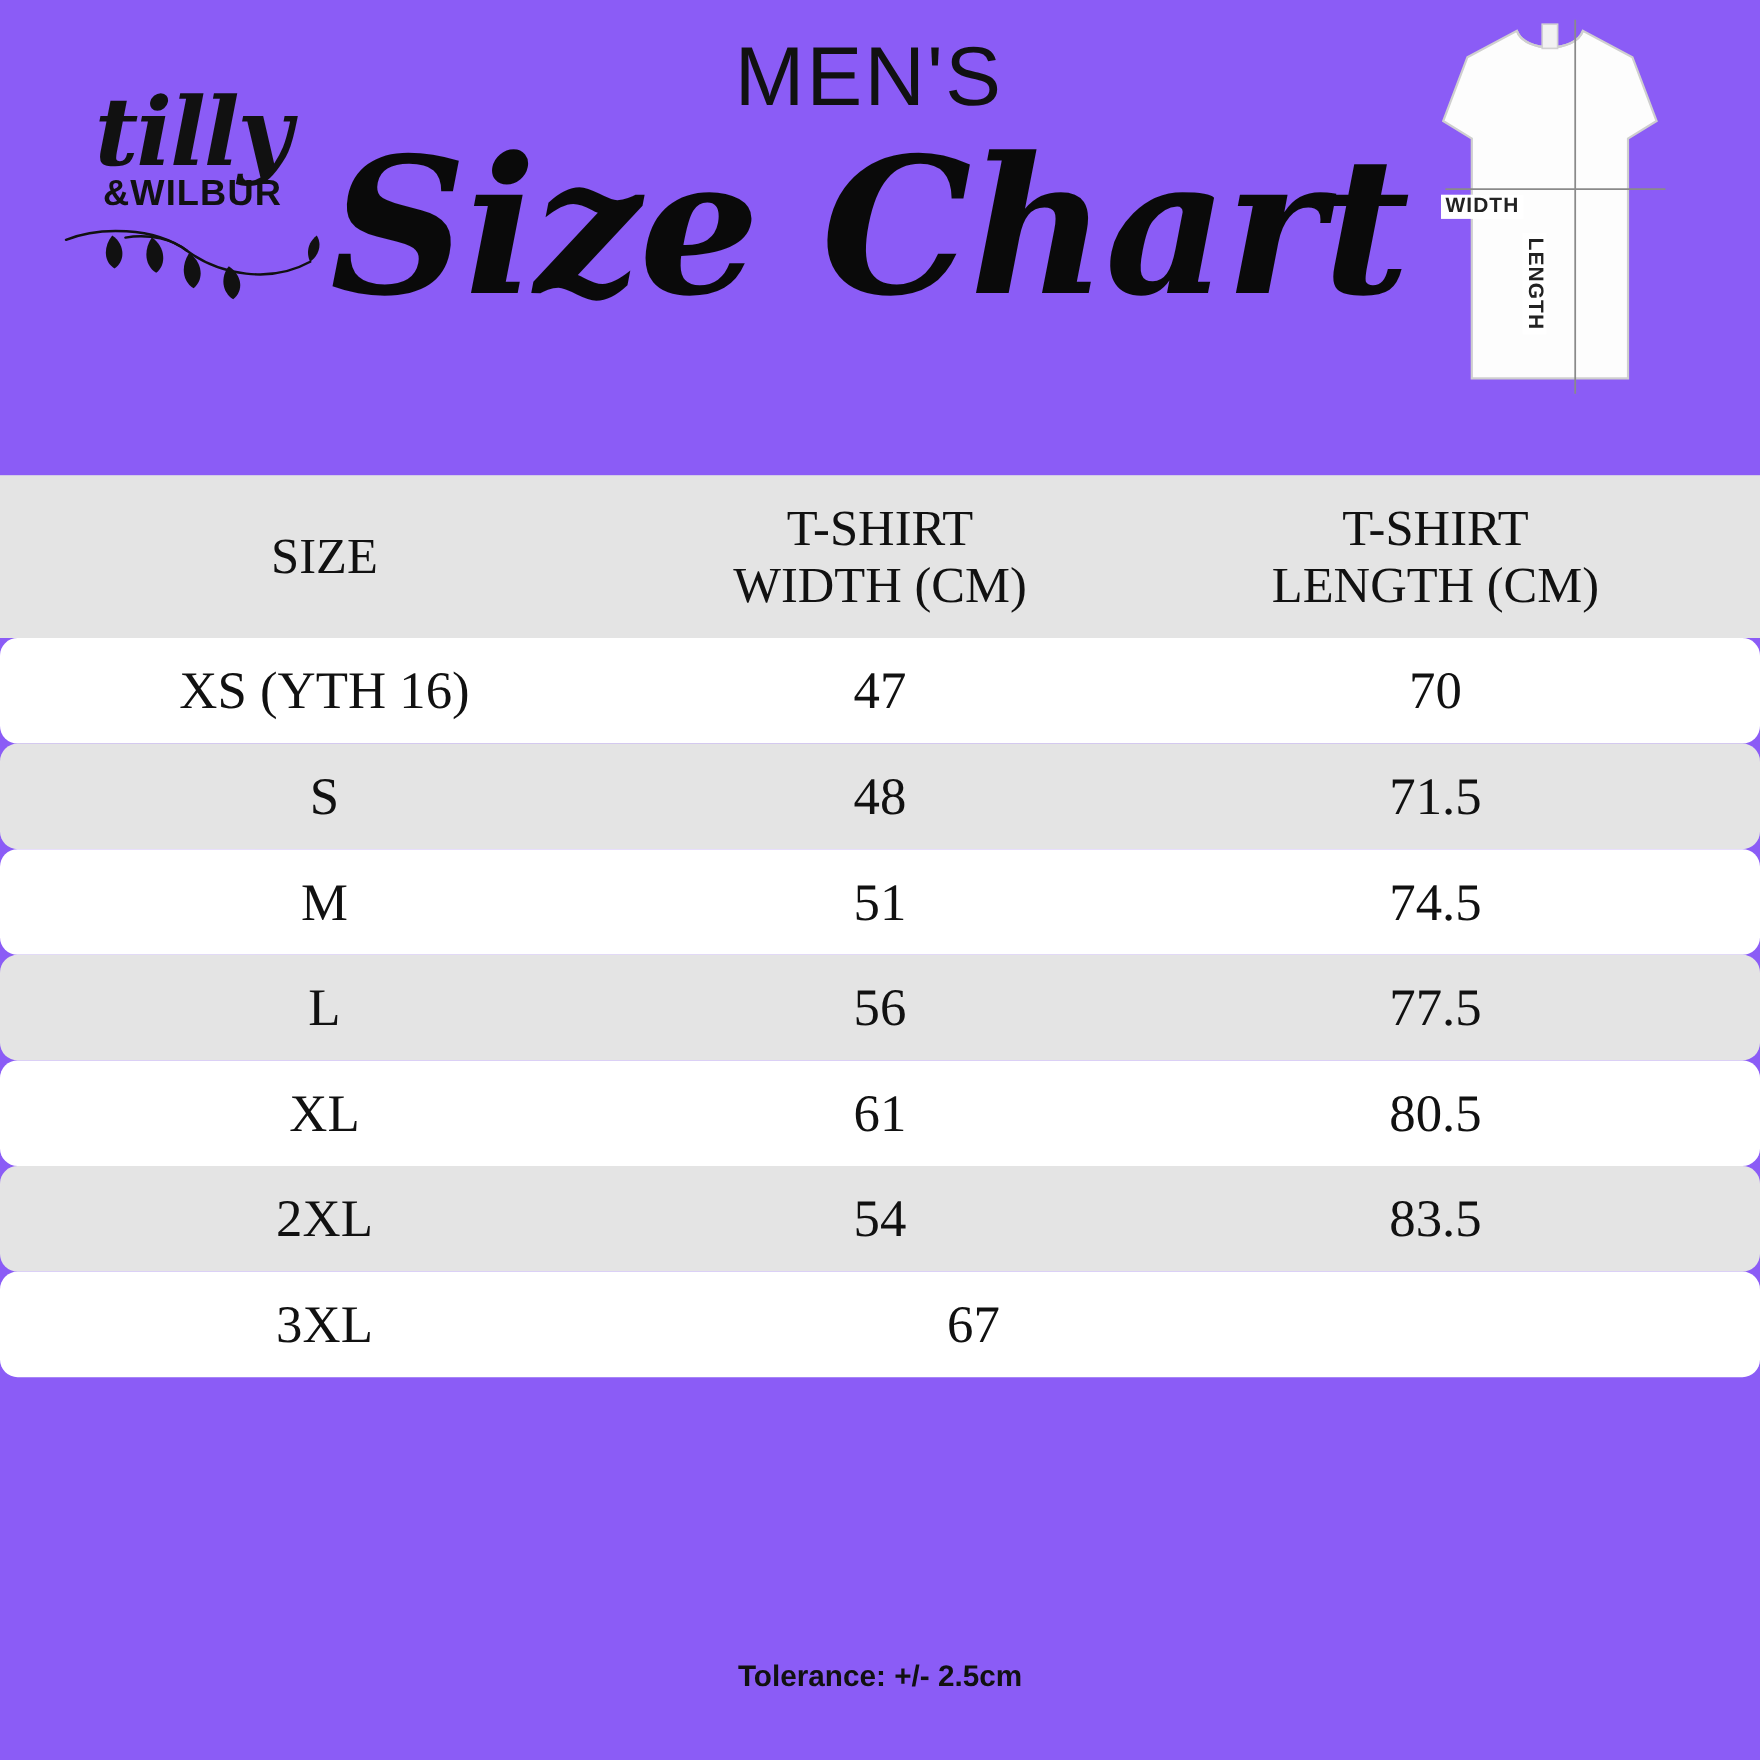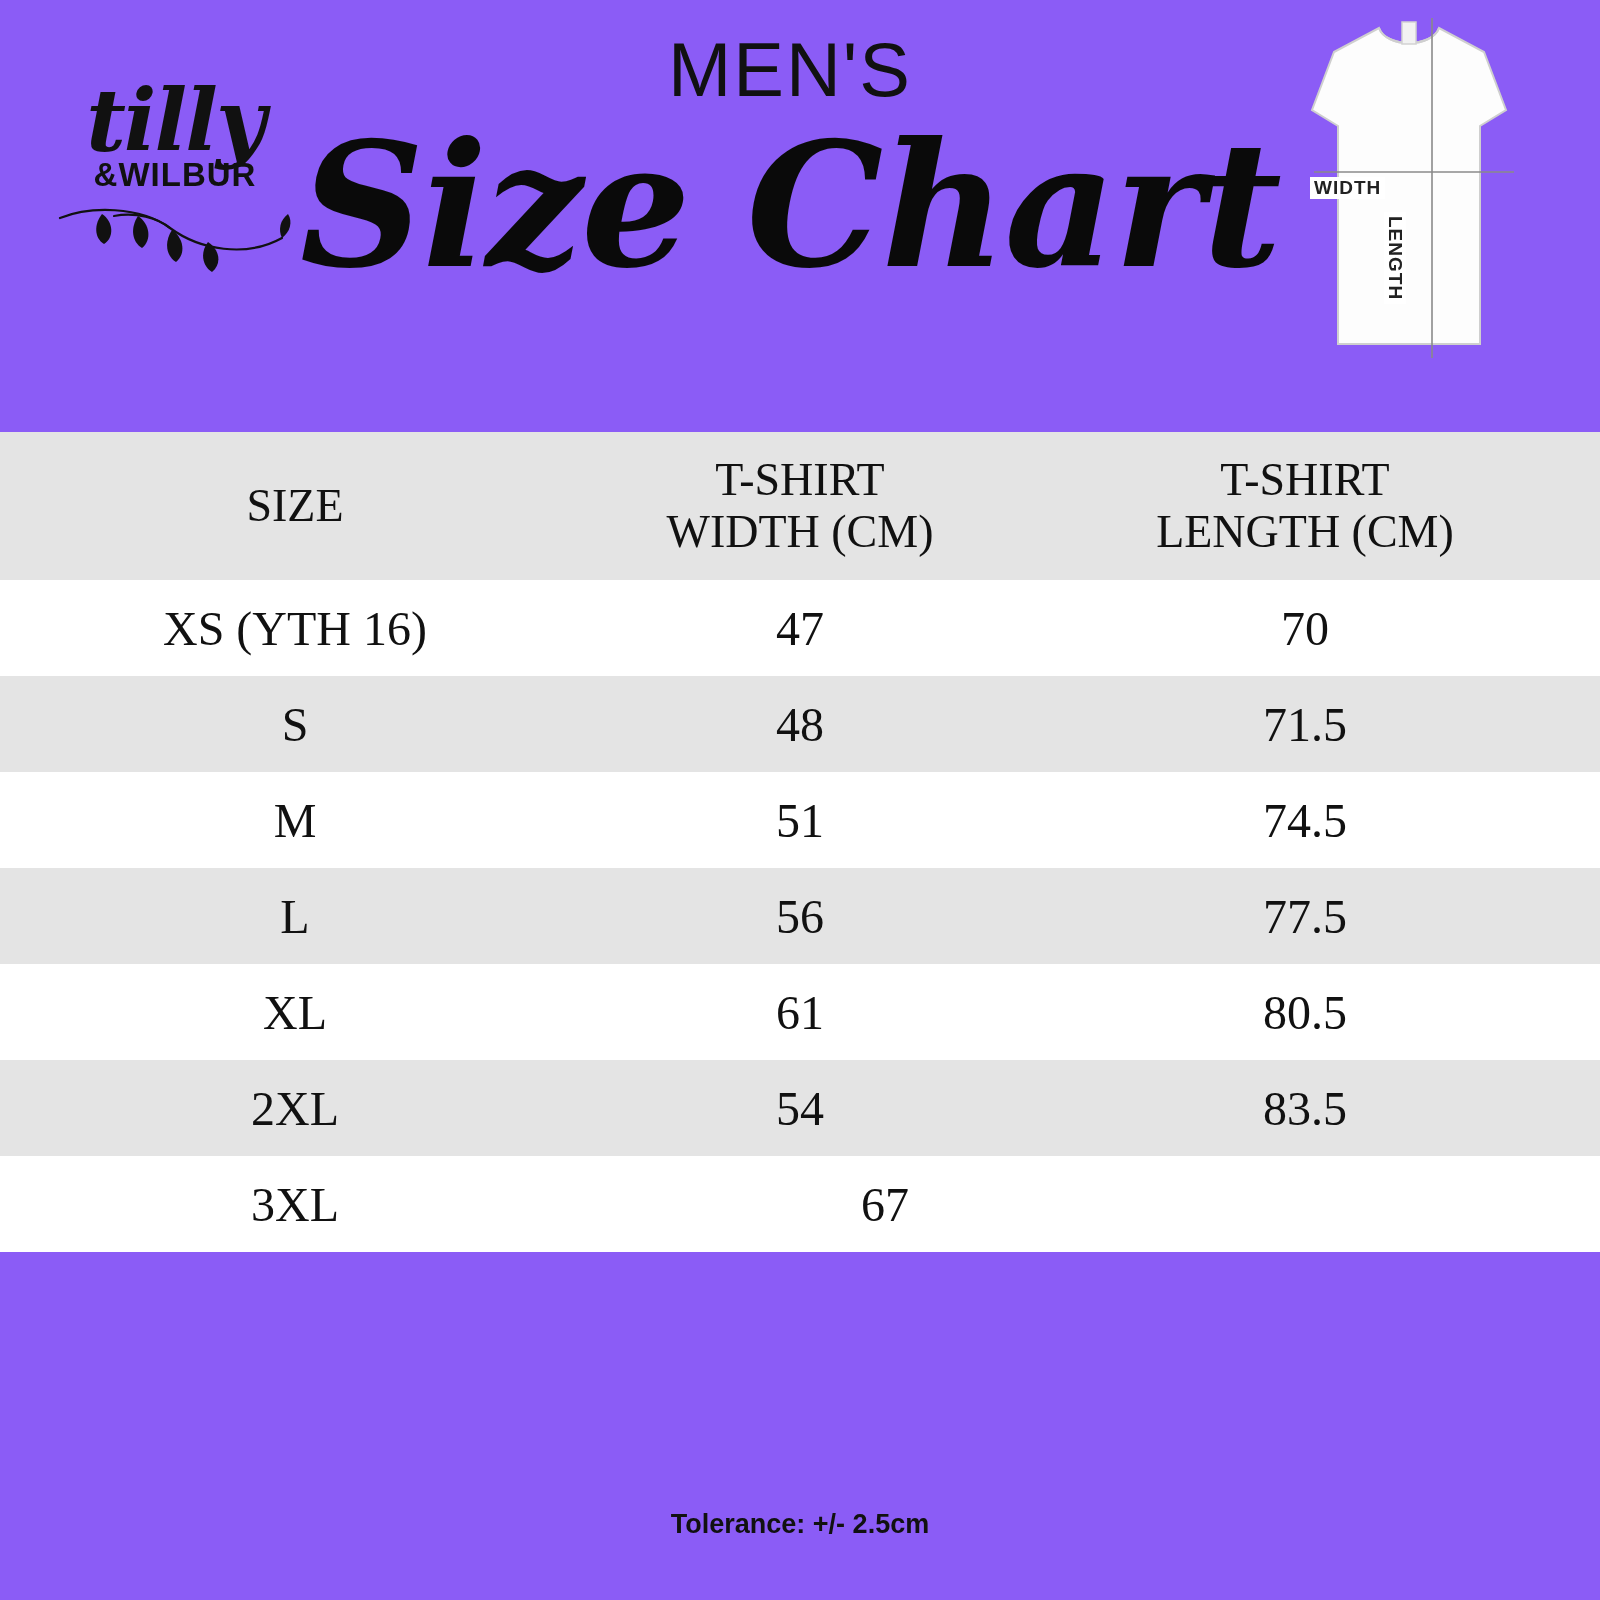--- a/index.html
+++ b/index.html
@@ -144,21 +144,21 @@
   }
   .c-size   { width: 590px; }
   .c-width  { width: 420px; }
   .c-length { width: 590px; }
 
   .head-row .cell {
     font-size: 46px;
     line-height: 1.12;
     font-weight: normal;
   }
-  .data-row { height: 96px; }
+  .data-row { height: 96px; border-radius: 16px; }
   .data-row .cell {
     font-size: 48px;
     font-weight: normal;
   }
 
   
   .tolerance {
     position: absolute;
     left: 0;
     bottom: 60px;

